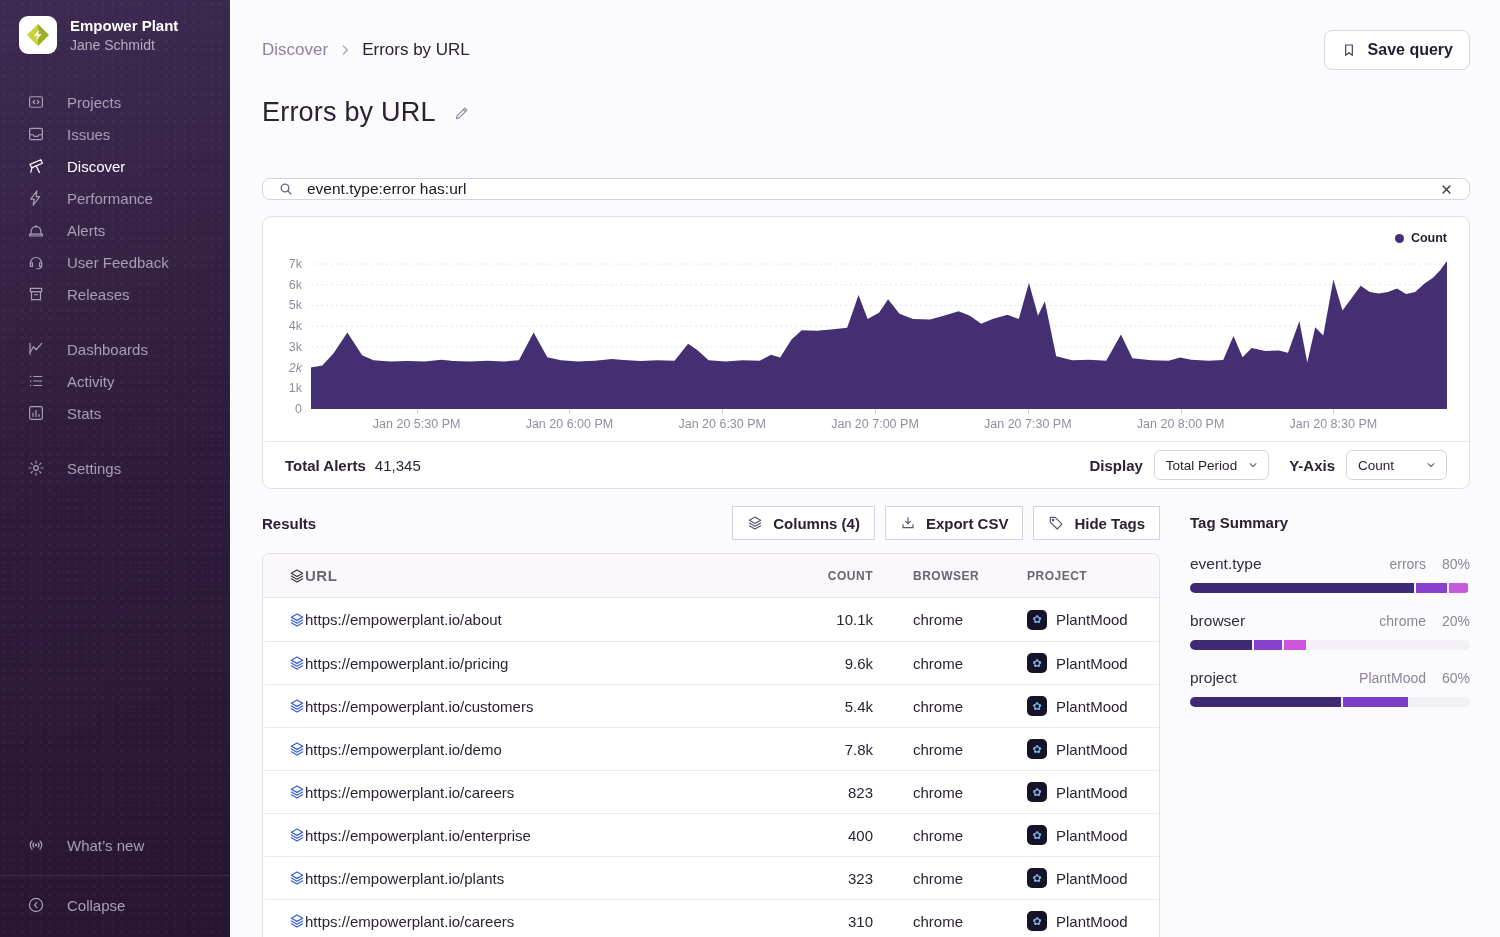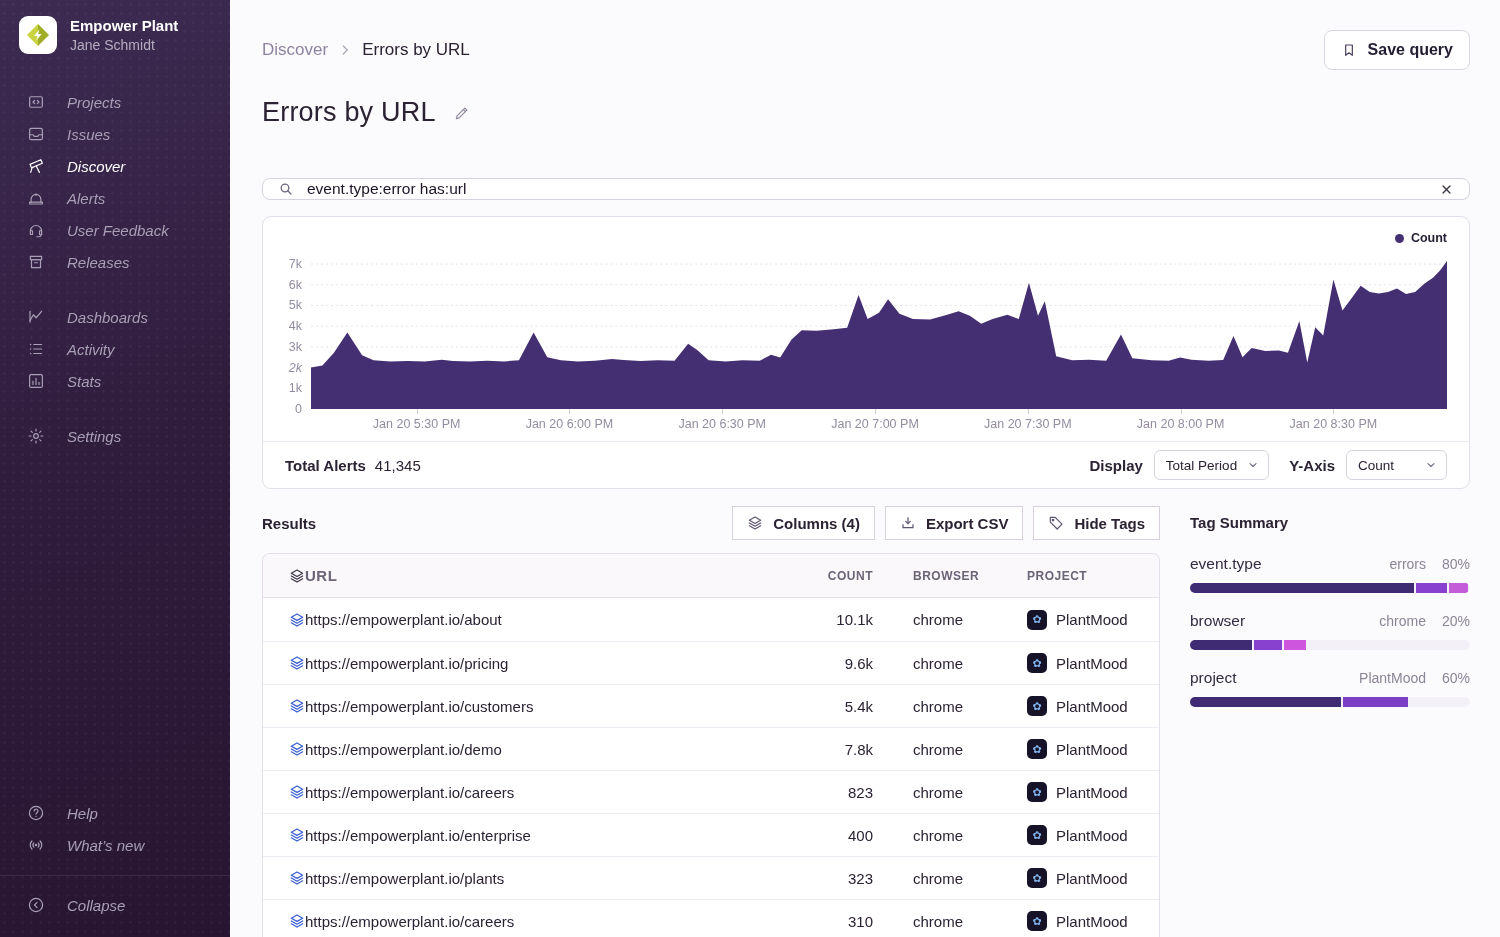--- a/index.html
+++ b/index.html
@@ -22,21 +22,21 @@
     padding:16px 0 16px;
   }
   .org{ display:flex; align-items:center; gap:13px; padding:0 19px; margin-bottom:32px; }
   .org-logo{ width:38px; height:38px; background:#fff; border-radius:9px;
     display:flex; align-items:center; justify-content:center; flex:none; }
   .org-name{ color:#fff; font-weight:700; font-size:15px; line-height:1.25; }
   .org-user{ color:#B5ACC1; font-size:14px; margin-top:1px; }
   .nav-group{ display:flex; flex-direction:column; }
   .nav-gap{ height:23px; }
   .nav-item{ display:flex; align-items:center; gap:22px; height:32px;
-    padding:0 18px 0 27px; font-size:15px; color:#A99FB6; cursor:pointer;font-style:italic; }
+    padding:0 18px 0 27px; font-size:15px; color:#A99FB6; cursor:pointer; }
   .nav-item .nicon{ width:18px; height:18px; display:flex; align-items:center; justify-content:center; }
   .nav-item.active{ color:#ffffff; }
   .side-spacer{ flex:1; }
   .collapse-wrap{ border-top:1px solid rgba(255,255,255,0.09); margin-top:14px; padding-top:13px; }
   svg{ display:block; }
 
   
   .main{ flex:1; min-width:0; display:flex; flex-direction:column; }
   .topbar{ display:flex; align-items:center; justify-content:space-between; padding:30px 30px 0 32px; }
   .breadcrumb{ display:flex; align-items:center; gap:9px; font-size:17px; }
@@ -171,20 +171,28 @@
             <path d="M4 9.8L18.5 3.6l2 4.7L6 14.5z"></path>
             <path d="M6.8 13.8L5 20.5"></path>
             <path d="M12.5 12.2l4 8.3"></path>
           </svg>
         </span>
         <span>Discover</span>
       </div>
       <div class="nav-item">
         <span class="nicon">
           <svg width="18" height="18" viewBox="0 0 24 24" fill="none" stroke="currentColor" stroke-width="1.6" stroke-linecap="round" stroke-linejoin="round">
+            <path d="M13.2 2.5L5 13.4h4.6L8.3 21.5l8.6-11.3h-4.7z"></path>
+          </svg>
+        </span>
+        <span>Performance</span>
+      </div>
+      <div class="nav-item">
+        <span class="nicon">
+          <svg width="18" height="18" viewBox="0 0 24 24" fill="none" stroke="currentColor" stroke-width="1.6" stroke-linecap="round" stroke-linejoin="round">
             <path d="M5.5 17.5v-3.8a6.5 6.5 0 0113 0v3.8"></path>
             <path d="M3.5 17.5h17V20h-17z"></path>
             <path d="M12 6.3v2.2"></path>
           </svg>
         </span>
         <span>Alerts</span>
       </div>
       <div class="nav-item">
         <span class="nicon">
           <svg width="18" height="18" viewBox="0 0 24 24" fill="none" stroke="currentColor" stroke-width="1.6" stroke-linecap="round" stroke-linejoin="round">
@@ -257,30 +265,20 @@
             <path d="M16.9 16.9l1.7 1.7"></path>
             <path d="M18.6 5.4l-1.7 1.7"></path>
             <path d="M7.1 16.9l-1.7 1.7"></path>
           </svg>
         </span>
         <span>Settings</span>
       </div>
     </nav>
   <div class="side-spacer"></div>
   <nav class="nav-group" id="nav-footer">
-      <div class="nav-item">
-        <span class="nicon">
-          <svg width="18" height="18" viewBox="0 0 24 24" fill="none" stroke="currentColor" stroke-width="1.6" stroke-linecap="round" stroke-linejoin="round">
-            <circle cx="12" cy="12" r="8.8"></circle>
-            <path d="M9.6 9.3a2.5 2.5 0 114.3 1.8c-.8.8-1.9 1.2-1.9 2.4"></path>
-            <path d="M12 16.4v.2"></path>
-          </svg>
-        </span>
-        <span>Help</span>
-      </div>
       <div class="nav-item">
         <span class="nicon">
           <svg width="18" height="18" viewBox="0 0 24 24" fill="none" stroke="currentColor" stroke-width="1.6" stroke-linecap="round" stroke-linejoin="round">
             <circle cx="12" cy="12" r="1.6" fill="currentColor" stroke="none"></circle>
             <path d="M9.2 9.2a4 4 0 000 5.6"></path>
             <path d="M14.8 9.2a4 4 0 010 5.6"></path>
             <path d="M6.6 6.6a7.6 7.6 0 000 10.8"></path>
             <path d="M17.4 6.6a7.6 7.6 0 010 10.8"></path>
           </svg>
         </span>

